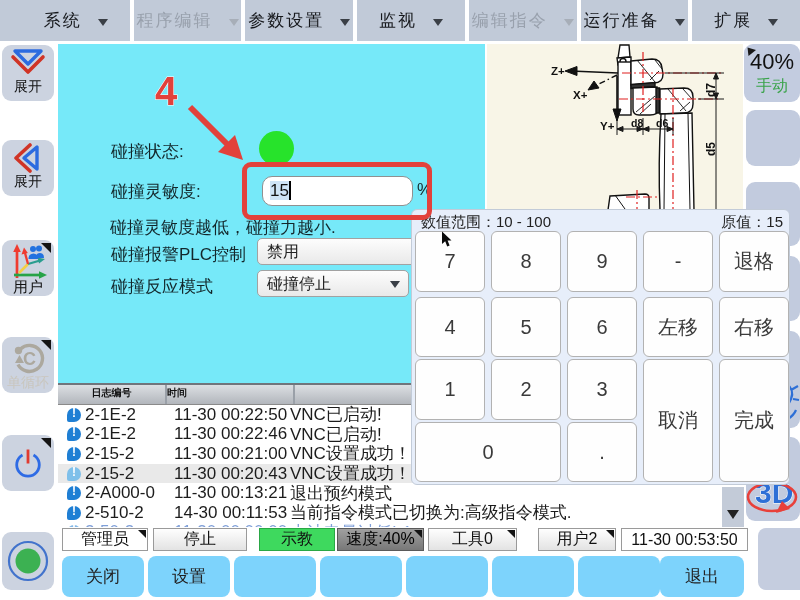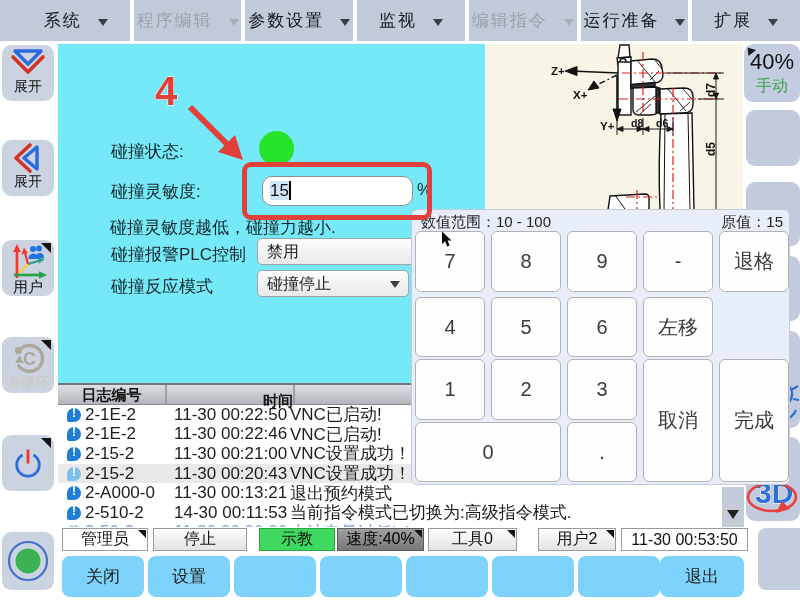--- a/index.html
+++ b/index.html
@@ -243,23 +243,23 @@
 <div class="abs" style="left:257px;top:238px;width:190px;height:27px;background:linear-gradient(#fdfdfd,#e9e9e9);border:1px solid #a2a2a2;border-radius:5px;font-size:16px;color:#222;padding:3px 0 0 9px;">禁用</div>
 
 <div class="cyantxt" style="left:111px;top:275px;">碰撞反应模式</div>
 
 <div class="abs" style="left:257px;top:270px;width:152px;height:27px;background:linear-gradient(#fdfdfd,#e9e9e9);border:1px solid #a2a2a2;border-radius:5px;font-size:16px;color:#222;padding:3px 0 0 9px;">碰撞停止
   <div style="position:absolute;right:8px;top:10px;width:0;height:0;border-left:5px solid transparent;border-right:5px solid transparent;border-top:7px solid #3a3f46;"></div>
 </div>
 
 <div class="abs" style="left:58px;top:383px;width:687px;height:144px;background:#fff;border-top:2px solid #70757c;overflow:hidden;font-size:17px;color:#1c1c1c;">
 
-  <div style="height:20px;background:linear-gradient(#dcdfe3,#b2b6bc);border-bottom:1px solid #8a8a8a;display:flex;font-weight:bold;font-size:15px;color:#111;">
+  <div style="height:20px;background:linear-gradient(#dcdfe3,#b2b6bc);border-bottom:1px solid #8a8a8a;display:flex;font-weight:bold;font-size:10px;color:#111;">
     <div style="width:109px;text-align:center;border-right:2px solid #9aa0a8;padding-top:1px;">日志编号</div>
-    <div style="width:128px;text-align:right;border-right:2px solid #9aa0a8;padding-top:7px;">时间</div>
+    <div style="width:128px;text-align:left;border-right:2px solid #9aa0a8;padding-top:1px;">时间</div>
     <div style="flex:1;"></div>
   </div>
 
   <div class="logrow">
       <span class="licon"></span>
       <span class="lid">2-1E-2</span>
       <span class="ltime">11-30 00:22:50</span>
       <span class="lmsg">VNC已启动!</span>
     </div>
   <div class="logrow">
@@ -308,20 +308,21 @@
 
   <div class="key" style="left:3px;top:21px;width:70px;height:61px;">7</div>
   <div class="key" style="left:79px;top:21px;width:70px;height:61px;">8</div>
   <div class="key" style="left:155px;top:21px;width:70px;height:61px;">9</div>
   <div class="key" style="left:231px;top:21px;width:70px;height:61px;">-</div>
   <div class="key" style="left:307px;top:21px;width:70px;height:61px;">退格</div>
   <div class="key" style="left:3px;top:87px;width:70px;height:60px;">4</div>
   <div class="key" style="left:79px;top:87px;width:70px;height:60px;">5</div>
   <div class="key" style="left:155px;top:87px;width:70px;height:60px;">6</div>
   <div class="key" style="left:231px;top:87px;width:70px;height:60px;">左移</div>
+  <div class="key" style="left:307px;top:87px;width:70px;height:60px;">右移</div>
   <div class="key" style="left:3px;top:149px;width:70px;height:61px;">1</div>
   <div class="key" style="left:79px;top:149px;width:70px;height:61px;">2</div>
   <div class="key" style="left:155px;top:149px;width:70px;height:61px;">3</div>
   <div class="key" style="left:231px;top:149px;width:70px;height:123px;">取消</div>
   <div class="key" style="left:307px;top:149px;width:70px;height:123px;">完成</div>
   <div class="key" style="left:3px;top:212px;width:146px;height:60px;">0</div>
   <div class="key" style="left:155px;top:212px;width:70px;height:60px;">.</div>
 </div>
 
 <div class="abs" style="left:722px;top:487px;width:22px;height:40px;background:#c3cbd8;">

